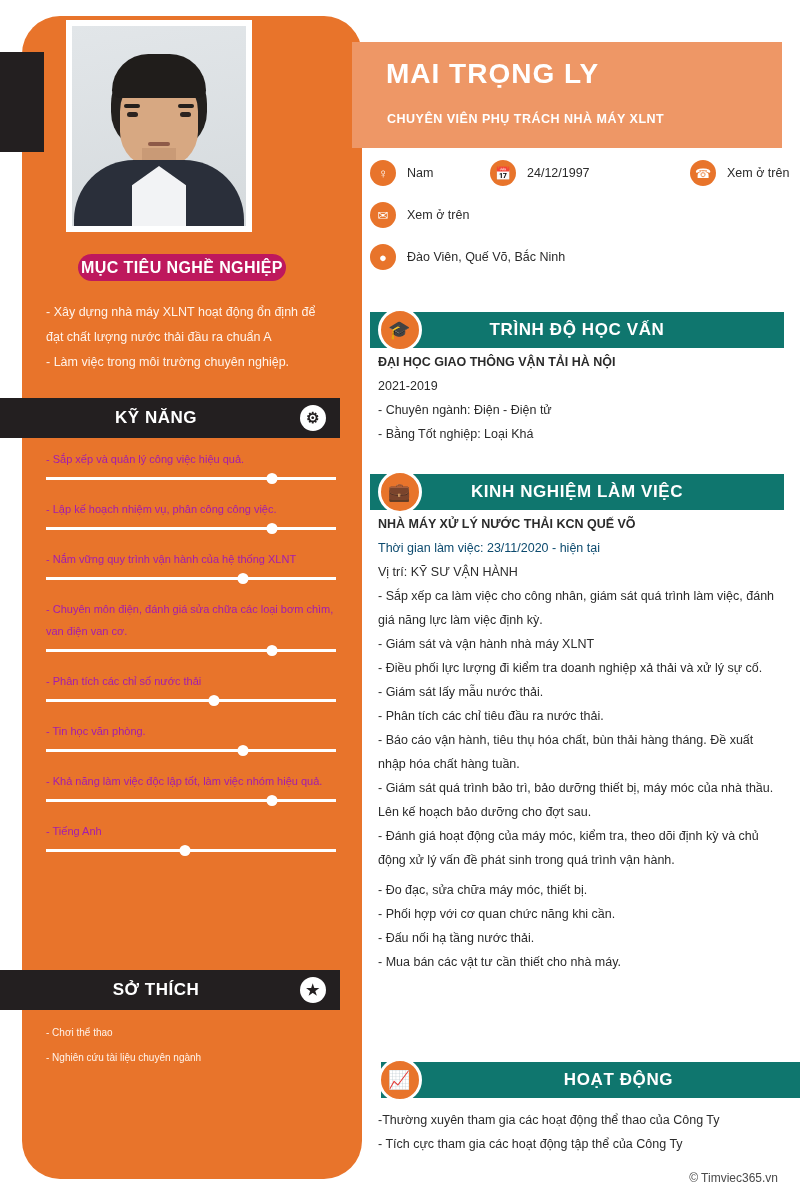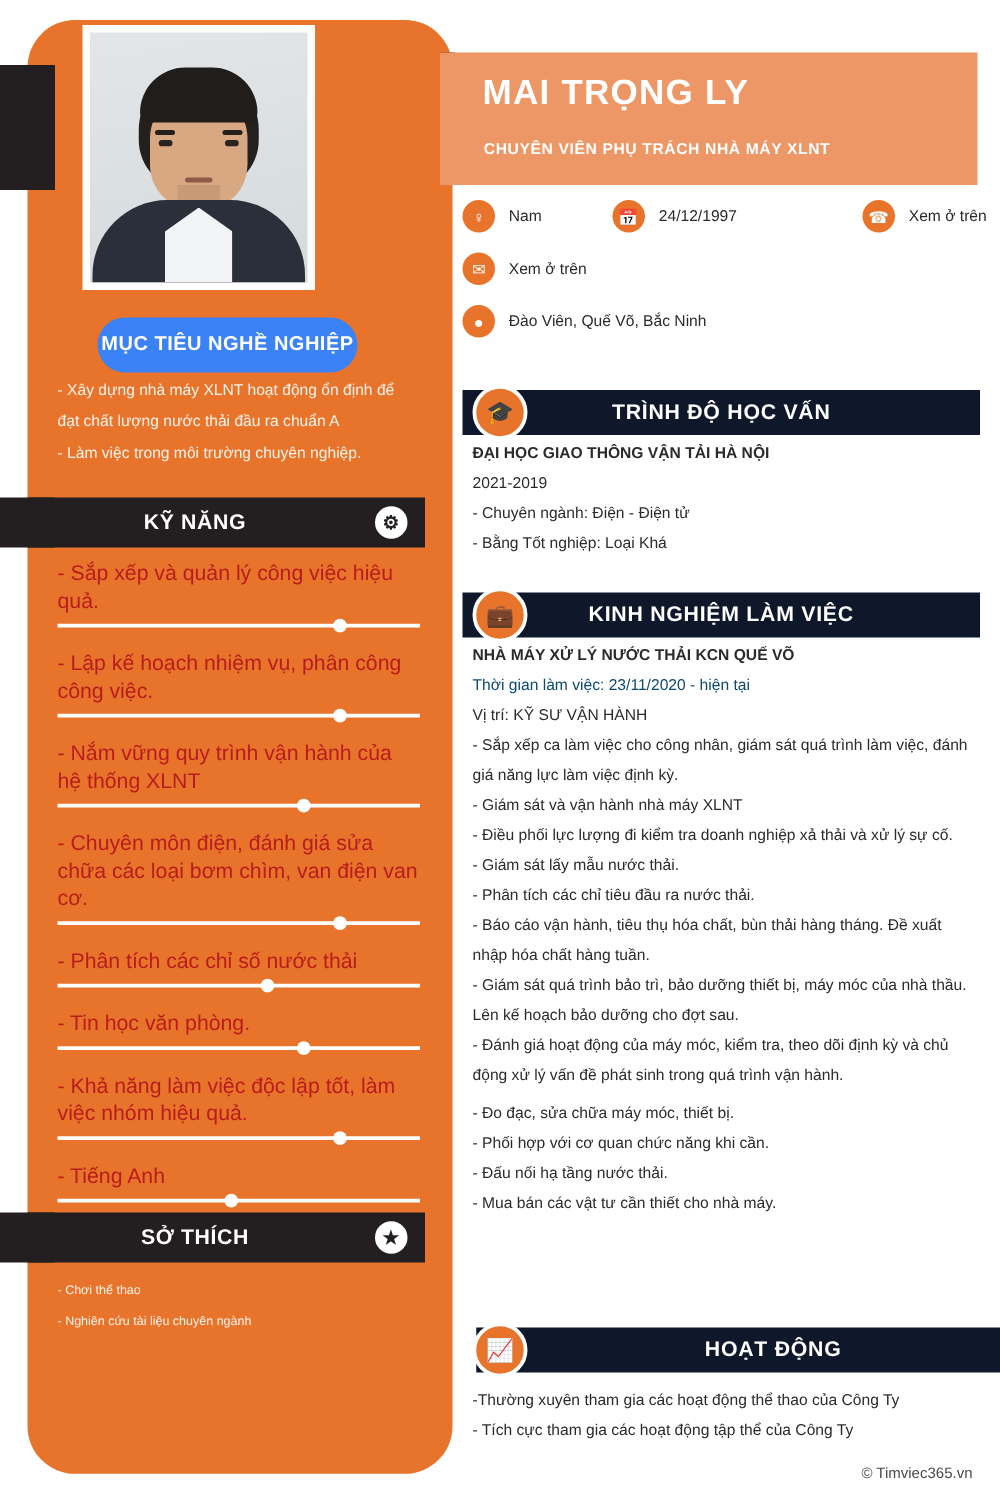--- a/index.html
+++ b/index.html
@@ -77,24 +77,24 @@
   .tab-black {
     position: absolute;
     background: #231f20;
   }
   .tab1 { left: 0; top: 52px; width: 44px; height: 100px; }
   .tab2 { left: 0; top: 398px; width: 44px; height: 40px; }
   .tab3 { left: 0; top: 970px; width: 44px; height: 40px; }
 
   .pill-title {
     position: absolute;
-    background: #3b82f6;
+    background: #be185d;
     color: #ffffff;
     border-radius: 22px;
-    height: 44px;
+    height: 27px;
     display: flex; align-items: center; justify-content: center;
     font-weight: bold;
     font-size: 16px;
     letter-spacing: .4px;
   }
   .obj-pill { left: 78px; top: 254px; width: 208px; }
 
   .left-band {
     position: absolute;
     background: #231f20;
@@ -122,22 +122,22 @@
     color: #fff3ea;
     font-size: 12.5px;
     line-height: 25px;
   }
 
   .skills {
     position: absolute;
     left: 46px; top: 448px; width: 290px;
   }
   .skill-name {
-    color: #b91c1c;
-    font-size: 17px;
+    color: #a21caf;
+    font-size: 11px;
     line-height: 22px;
     margin-bottom: 7px;
   }
   .skill-bar {
     position: relative;
     height: 3px;
     background: #ffffff;
     margin-bottom: 18px;
   }
   .skill-knob {
@@ -198,21 +198,21 @@
     display: flex; align-items: center; justify-content: center;
     font-size: 13px;
     margin-right: 11px;
     flex: none;
   }
   .info-txt { font-size: 12.5px; color: #2b2b2b; }
 
   .sec-band {
     position: absolute;
     height: 36px;
-    background: #0f172a;
+    background: #0f766e;
     display: flex; align-items: center; justify-content: center;
     color: #ffffff;
     font-weight: bold;
     font-size: 17px;
     letter-spacing: .6px;
   }
   .sec-icon {
     position: absolute;
     width: 44px; height: 44px;
     border-radius: 50%;

